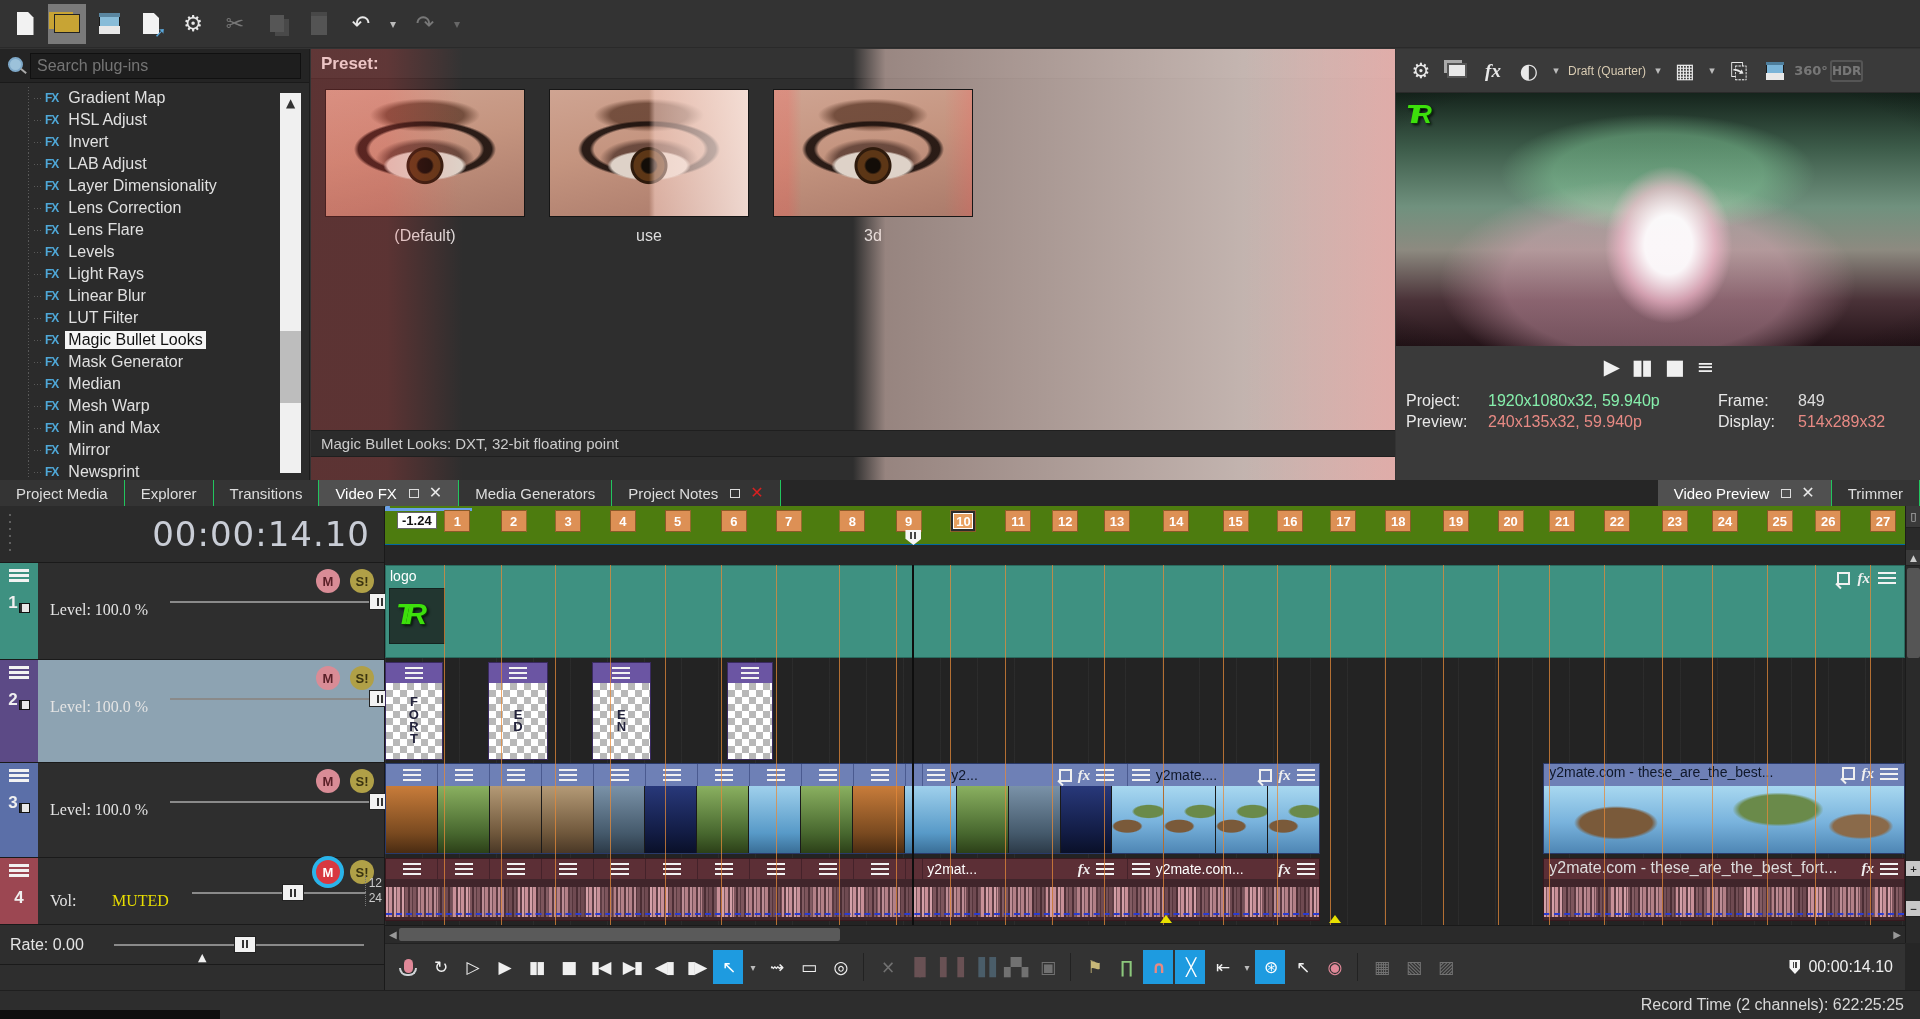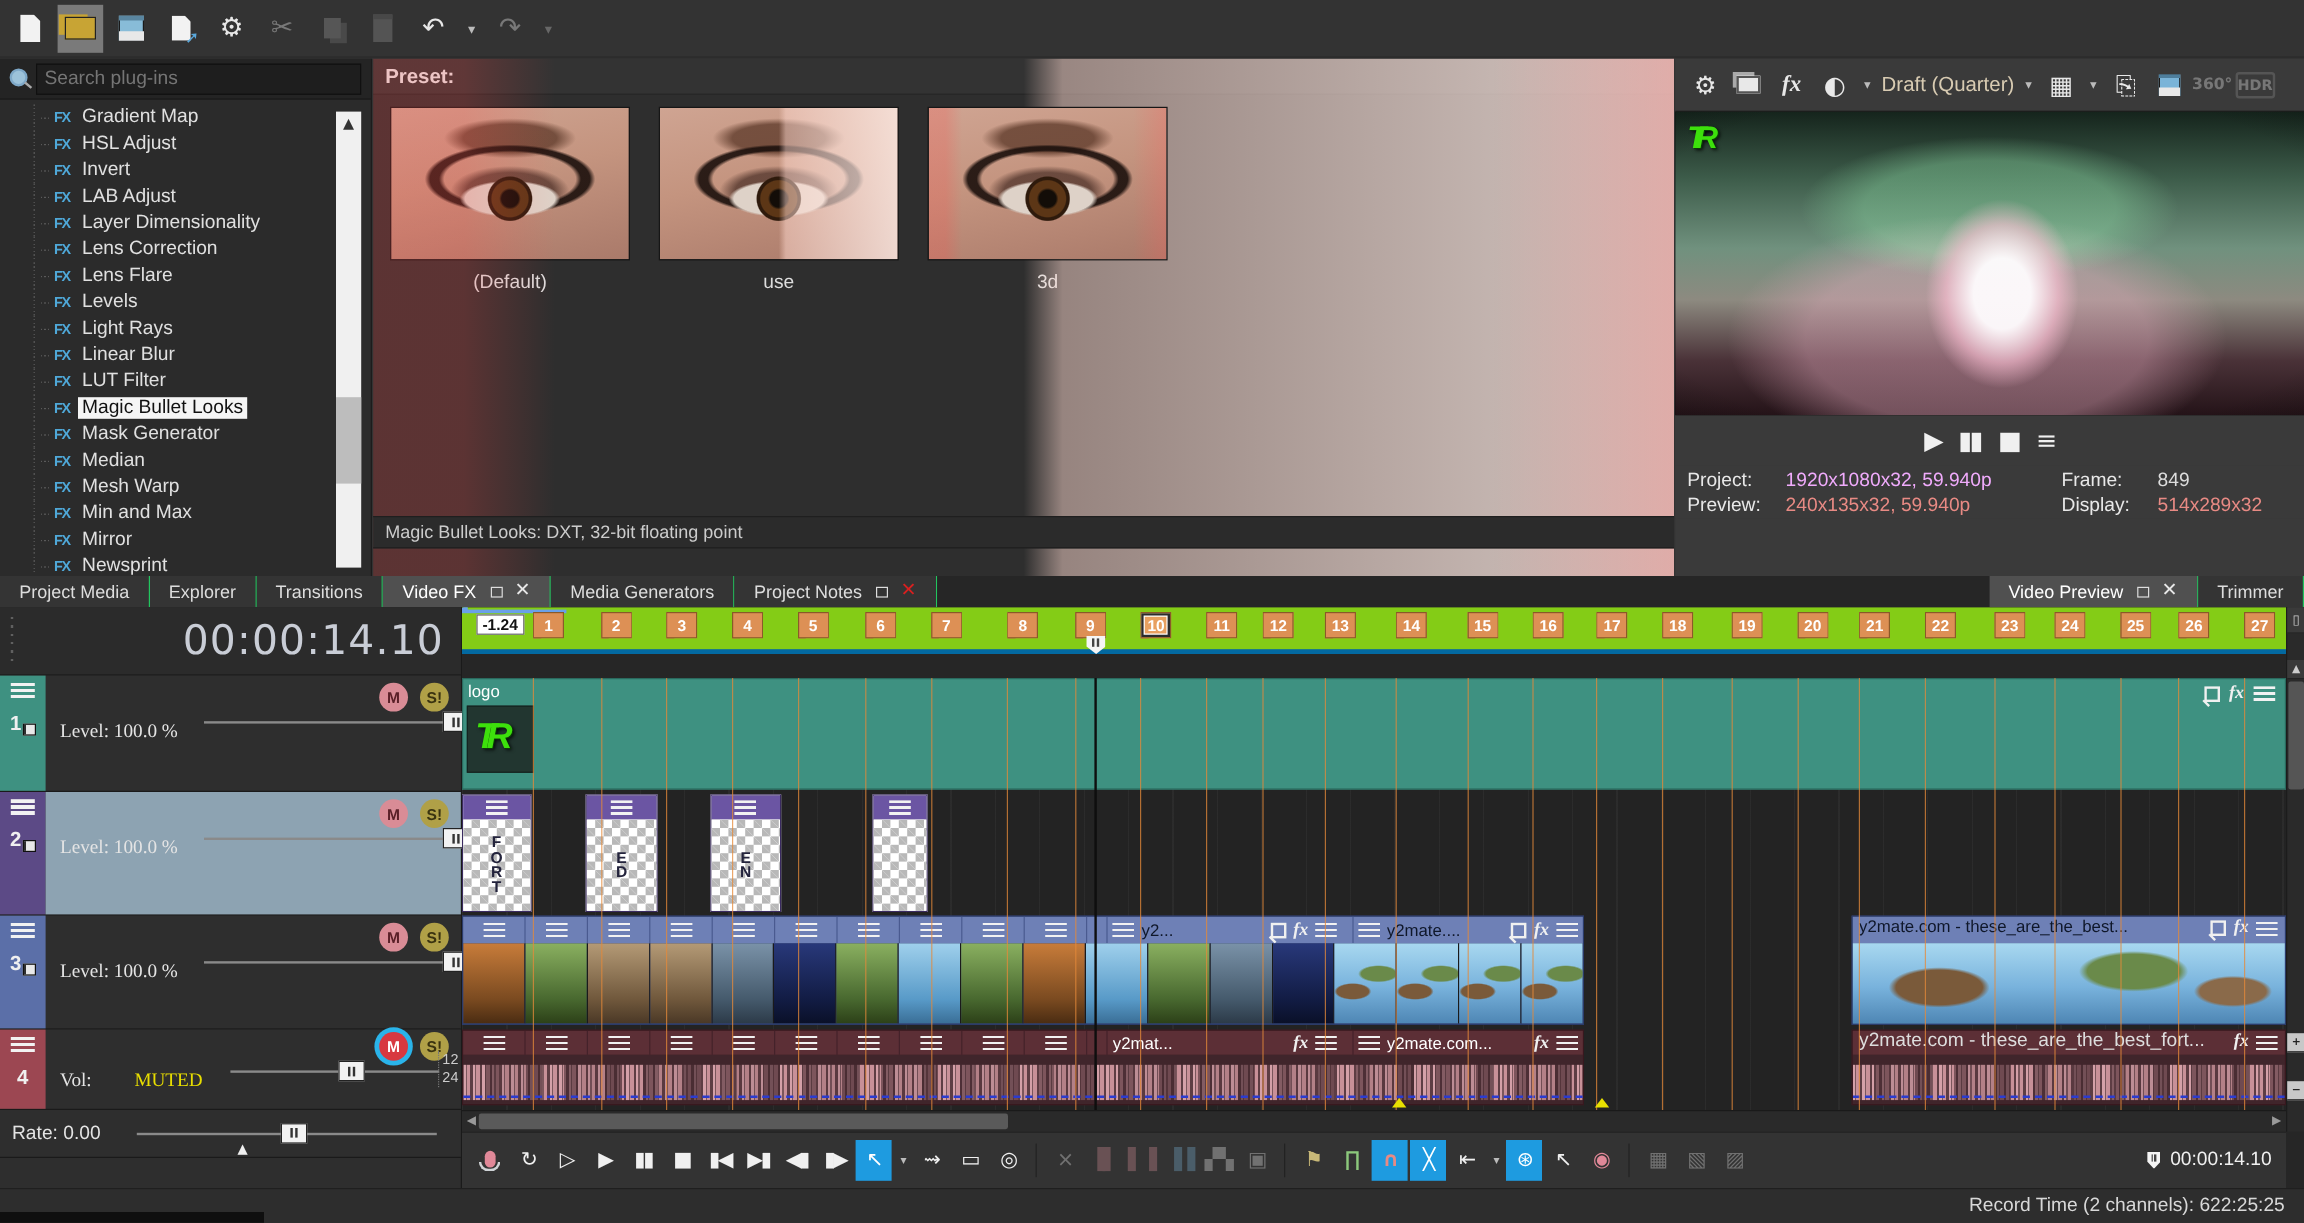--- a/index.html
+++ b/index.html
@@ -50,40 +50,40 @@
 .eye-use::after{content:"";position:absolute;inset:0;background:linear-gradient(90deg,transparent 0 50%,rgba(255,218,208,.5) 53%,rgba(255,238,232,.8) 100%);}
 .eye-3d::after{content:"";position:absolute;inset:0;background:linear-gradient(90deg,rgba(255,70,70,.22) 0 7%,transparent 14% 86%,rgba(255,90,90,.25) 100%);}
 .preset-label{margin-top:10px;font-size:16px;color:#ddd;}
 #preset-status{position:absolute;left:0;bottom:23px;width:100%;height:27px;background:#2b2b2b;border-top:1px solid #1f1f1f;border-bottom:1px solid #1f1f1f;display:flex;align-items:center;padding-left:10px;font-size:15px;color:#ccc;}
 
 #preview-panel{position:absolute;left:1396px;top:49px;width:524px;height:431px;background:#3a3a3a;}
 #preview-toolbar{height:44px;display:flex;align-items:center;padding-left:8px;gap:2px;border-bottom:1px solid #2a2a2a;}
 .pbtn{min-width:34px;height:34px;display:flex;align-items:center;justify-content:center;font-family:"DejaVu Sans",sans-serif;font-size:21px;color:#e8e8e8;}
 .pbtn.dd{min-width:16px;font-size:11px;color:#bbb;}
 .pbtn.fx{font-style:italic;font-weight:bold;font-size:19px;font-family:"Liberation Serif",serif;}
-.pbtn.label{font-size:17px;color:#d8cbb2;min-width:0;padding:0 2px;font-family:"Liberation Sans",sans-serif;text-align:right;}
+.pbtn.label{font-size:12px;color:#d8cbb2;min-width:0;padding:0 2px;font-family:"Liberation Sans",sans-serif;text-align:right;}
 .pbtn.dis{opacity:.35;}
 .pbtn.txt{font-size:13px;font-weight:bold;}
 .pbtn.box{font-size:12px;font-weight:bold;border:2px solid #888;border-radius:3px;min-width:30px;height:22px;}
 .pbtn.mon::before{content:"";width:20px;height:15px;background:#e8e8e8;box-shadow:inset 0 0 0 2px #555,-4px -4px 0 -1px #aaa;}
 .pbtn.floppy::before{content:"";width:18px;height:18px;background:#7ab4d8;box-shadow:inset 0 -7px 0 #e8e8e8,inset 0 3px 0 #4e7e9c,inset 0 0 0 1px #1a1a1a;}
 #preview-screen{position:relative;height:253px;background:#000;overflow:hidden;}
 #preview-frame{position:absolute;left:0;top:0;right:0;bottom:0;background:
  radial-gradient(ellipse 120% 120% at 50% 50%, rgba(0,0,0,0) 50%, rgba(5,8,6,.85) 100%),
  radial-gradient(ellipse 85px 105px at 52% 60%, rgba(255,252,254,.95) 0 28%, rgba(255,195,215,.6) 55%, rgba(255,165,195,0) 75%),
  radial-gradient(ellipse 210px 80px at 50% 32%, rgba(150,235,175,.35) 0 50%, transparent 75%),
  radial-gradient(ellipse 260px 130px at 48% 75%, rgba(235,175,195,.4) 0 55%, transparent 80%),
  linear-gradient(180deg,#15241c 0%,#3d5c4a 22%,#70917e 45%,#8d8a80 62%,#4a3238 82%,#241318 100%);}
 .tr-logo{position:absolute;left:10px;top:6px;font-weight:bold;font-style:italic;font-size:26px;letter-spacing:-9px;color:#3de00c;text-shadow:1px 1px 0 #0a3a08,2px 2px 3px rgba(0,0,0,.8);}
 #preview-transport{height:42px;display:flex;align-items:center;justify-content:center;gap:14px;background:#3a3a3a;}
 .pvc{font-family:"DejaVu Sans",sans-serif;font-size:21px;color:#f0f0f0;letter-spacing:-2px;}
 #preview-info{padding:2px 0 0 10px;font-size:16px;line-height:21px;background:#3a3a3a;}
 .pv-row{display:flex;}
 .pv-lab{width:82px;color:#e8e8e8;}
-.pv-val{width:230px;color:#f0abfc;}
+.pv-val{width:230px;color:#86efac;}
 .pv-lab2{width:80px;color:#e8e8e8;}
 .red{color:#e88a84 !important;}
 
 #tabbar{position:absolute;left:0;top:480px;width:1920px;height:26px;background:#262626;display:flex;}
 .tab{height:26px;display:flex;align-items:center;padding:0 16px;background:#343434;border-right:1px solid #22c55e;font-size:15px;color:#ddd;white-space:nowrap;}
 .tab.sel{background:#505050;color:#fff;}
 .tab .wbox{display:none;width:10px;height:9px;border:1px solid #ddd;margin-left:12px;}
 .tab .xbtn{display:none;margin-left:10px;font-size:16px;font-weight:bold;color:#e8e8e8;line-height:1;}
 .tab.closable .wbox,.tab.closable .xbtn{display:inline-block;}
 .tab.redx .xbtn{color:#d82020;}
@@ -111,21 +111,21 @@
 .knob{position:absolute;top:-8px;width:22px;height:17px;background:#f2f2f2;border:1px solid #222;display:flex;align-items:center;justify-content:center;gap:2px;}
 .knob i{width:2px;height:8px;background:#333;}
 .th.sel-track .th-body{background:#8da3b2;}
 .muted-val{color:#e8de00;width:80px;}
 .db-scale{position:absolute;right:2px;top:18px;font-size:12px;color:#ccc;text-align:right;line-height:15px;border-left:1px dotted #777;padding-left:3px;}
 #rate-row{height:40px;display:flex;align-items:center;padding-left:10px;font-size:16px;color:#e4e4e4;background:#2e2e2e;border-bottom:1px solid #1a1a1a;position:relative;}
 #rate-row .slider{margin:0 20px 0 30px;}
 #rate-arrow{position:absolute;left:198px;top:26px;color:#f0f0f0;font-size:11px;font-family:"DejaVu Sans",sans-serif;}
 
 #lanes{position:absolute;left:385px;top:0;width:1520px;height:484px;overflow:hidden;}
-#marker-bar{position:absolute;left:0;top:0;width:1520px;height:39px;background:#84cc16;border-bottom:4px solid #0369a1;}
+#marker-bar{position:absolute;left:0;top:0;width:1520px;height:39px;background:#4d7c0f;border-bottom:1px solid #0369a1;}
 #snap-line{position:absolute;left:0;top:2px;width:5.7%;height:3px;background:#6aa0e8;}
 #snap-line::before{content:"◀";position:absolute;left:-2px;top:-6px;font-size:9px;color:#6aa0e8;}
 #snap-tooltip{position:absolute;left:12px;top:6px;background:#fff;color:#111;font-size:13px;font-weight:bold;padding:0 4px;border:1px solid #666;z-index:5;}
 .marker{position:absolute;top:4px;width:26px;height:22px;background:#dd9055;color:#fff;font-size:13px;font-weight:bold;display:flex;align-items:center;justify-content:center;clip-path:polygon(0 0,100% 0,100% 100%,26% 100%,26% 135%,0 100%);border:1px solid #8a5a28;}
 .marker.sel{background:#e8a060;box-shadow:inset 0 0 0 2px #2b2b2b,inset 0 0 0 3px #fff;}
 #ruler{position:absolute;left:0;top:39px;width:1520px;height:20px;background:#383838;border-bottom:1px solid #1c1c1c;background-image:repeating-linear-gradient(90deg,rgba(255,255,255,.16) 0 1px,transparent 1px 37px);background-position:5px 0;background-size:100% 6px;background-repeat:repeat-x;}
 #ruler{background-position:5px 14px;}
 .rlab{position:absolute;top:1px;font-size:13px;color:#9a9a9a;white-space:nowrap;}
 #lane-area{position:absolute;left:0;top:59px;width:1520px;height:360px;background:#232323;background-image:repeating-linear-gradient(90deg,rgba(255,255,255,.04) 0 1px,transparent 1px 37px);}
 .vline{position:absolute;top:0;bottom:0;width:1px;background:rgba(228,138,58,.75);z-index:3;}

